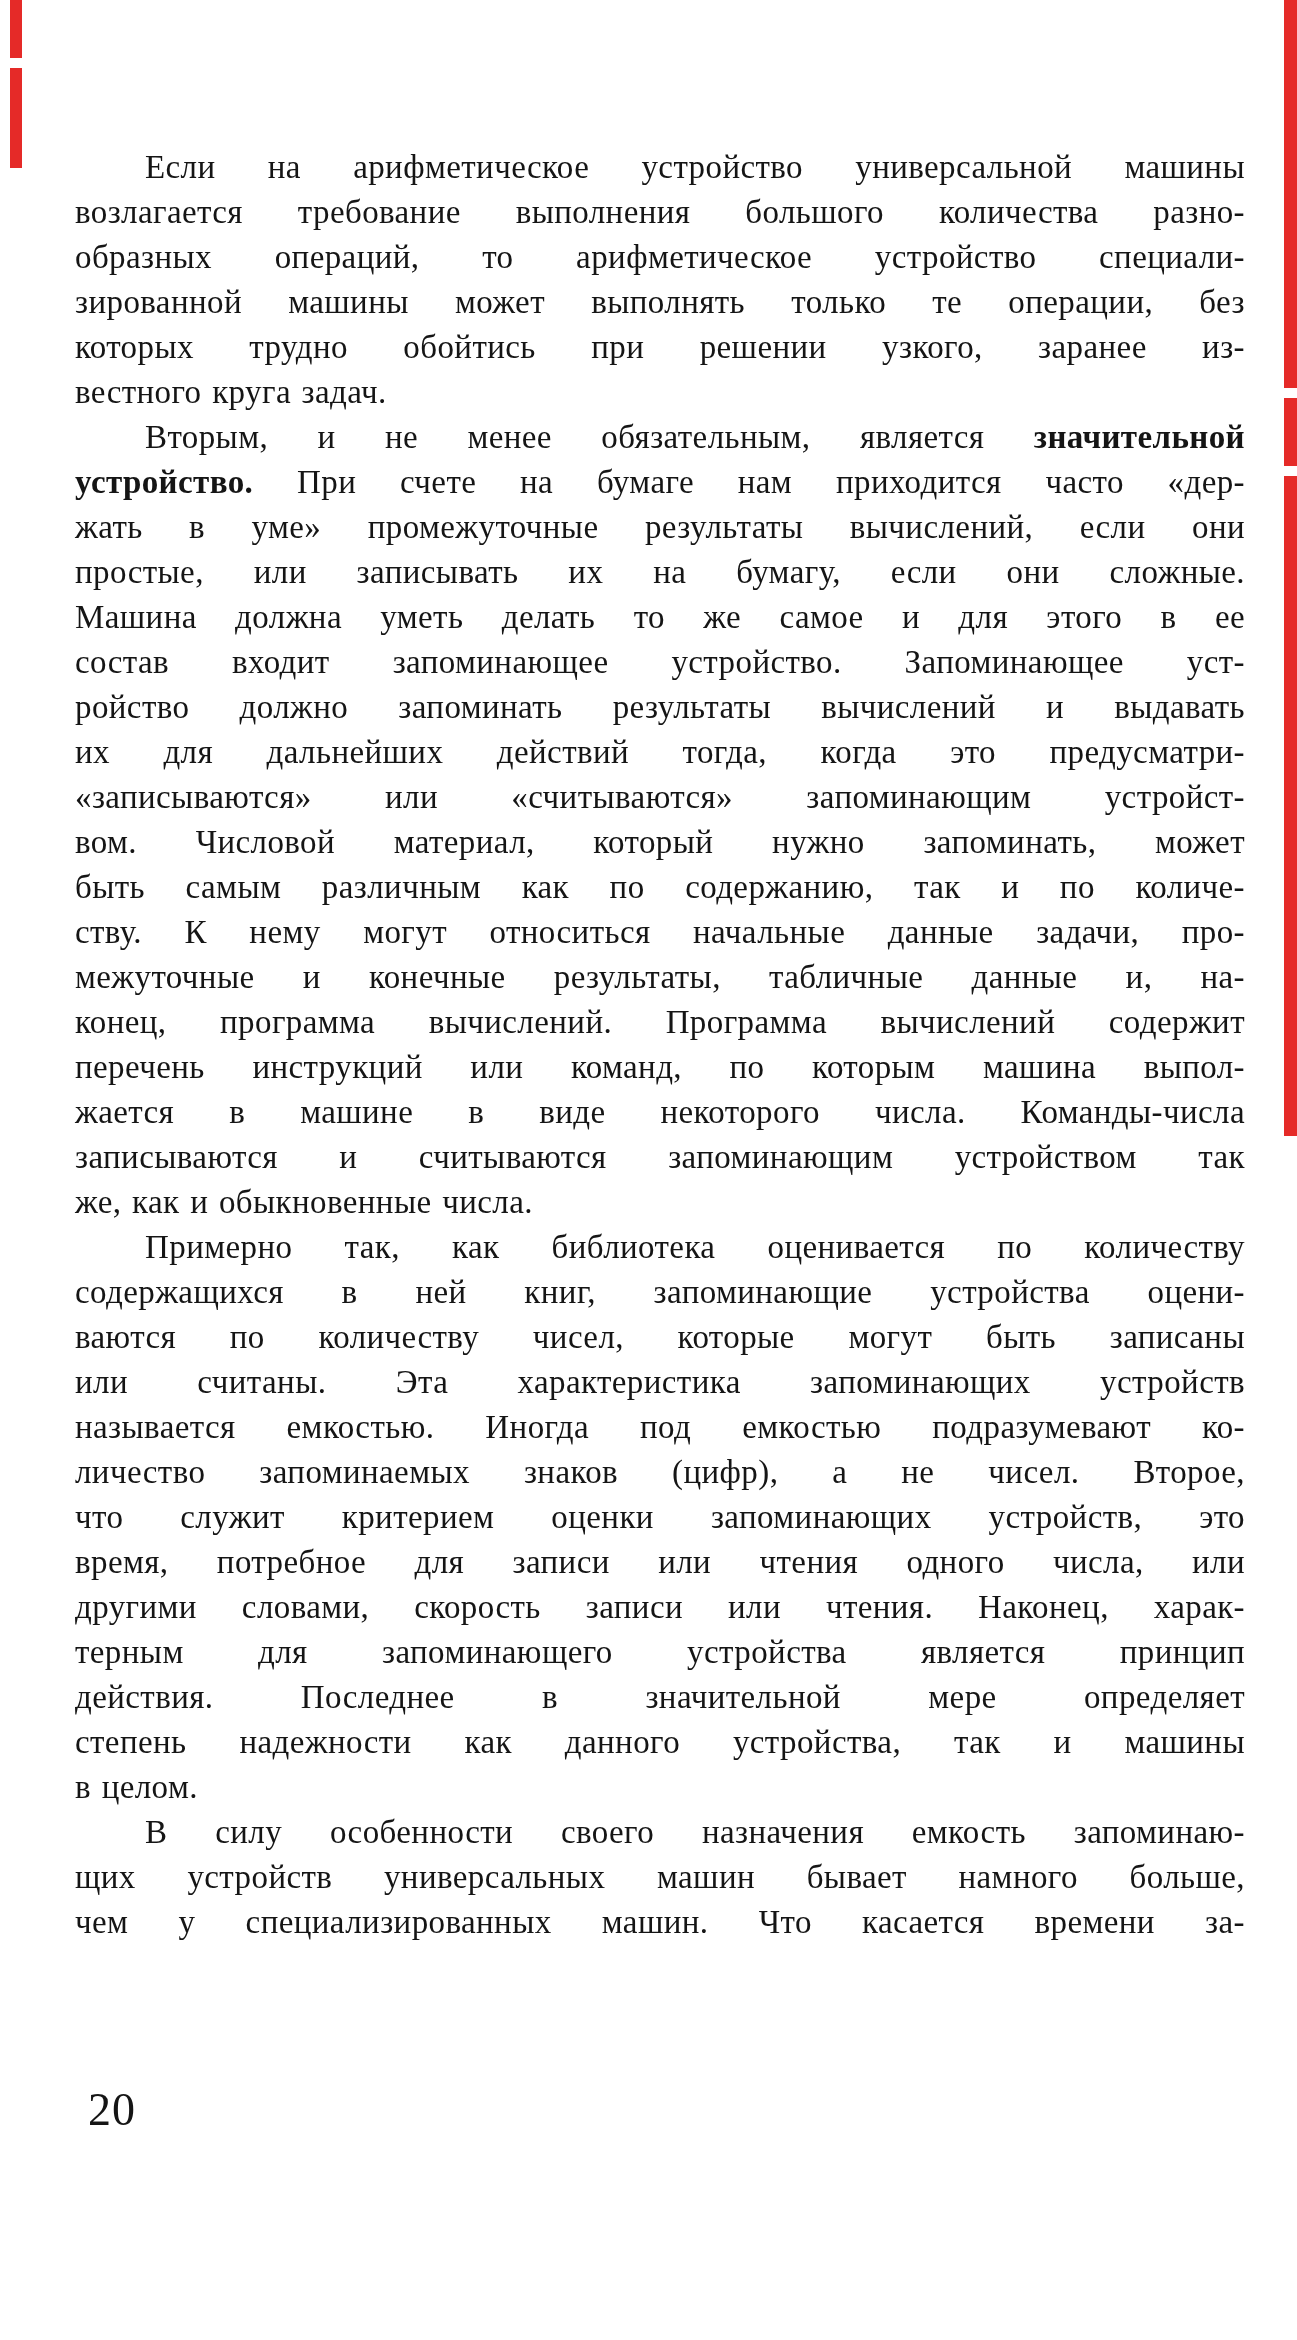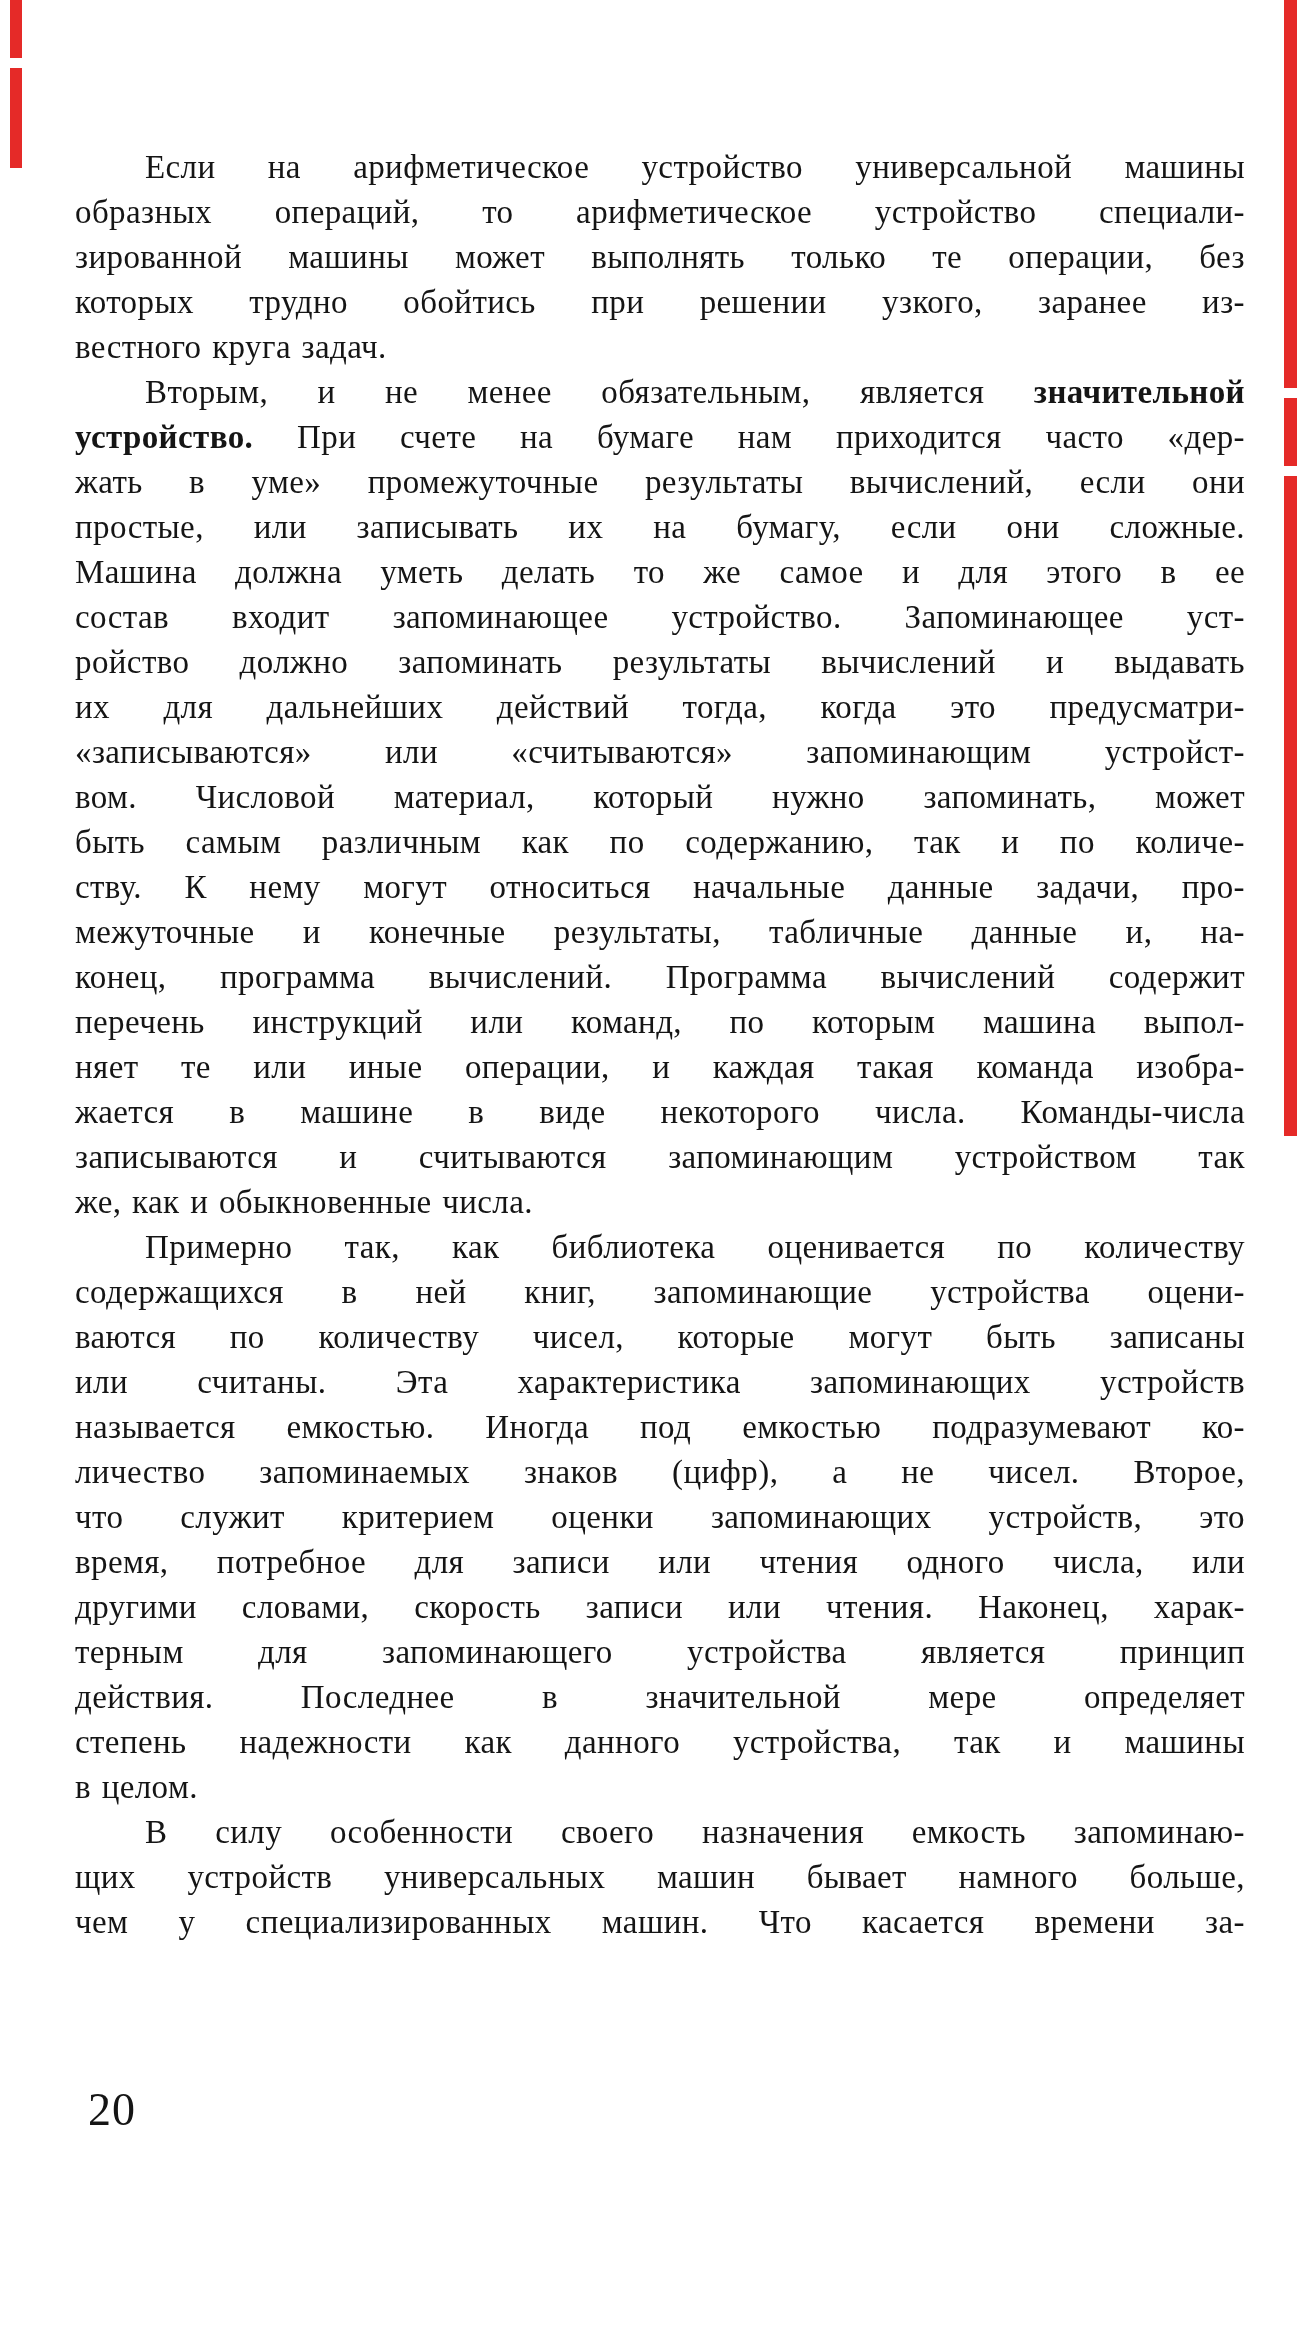--- a/index.html
+++ b/index.html
@@ -53,20 +53,21 @@
       <div class="bar-seg" style="left: 10px; top: 68px; width: 12px; height: 100px; background: rgb(229, 42, 40);"></div>
     </div>
   <div>
       <div class="bar-seg" style="left: 1284px; top: 0px; width: 13px; height: 388px; background: rgb(229, 42, 40);"></div>
       <div class="bar-seg" style="left: 1284px; top: 398px; width: 13px; height: 68px; background: rgb(229, 42, 40);"></div>
       <div class="bar-seg" style="left: 1284px; top: 476px; width: 13px; height: 660px; background: rgb(229, 42, 40);"></div>
     </div>
   <div class="text-block">
       <div class="paragraph">
         <div class="line indent"><span>Если на арифметическое устройство универсальной машины</span></div>
+        <div class="line"><span>возлагается требование выполнения большого количества разно-</span></div>
         <div class="line"><span>образных операций, то арифметическое устройство специали-</span></div>
         <div class="line"><span>зированной машины может выполнять только те операции, без</span></div>
         <div class="line"><span>которых трудно обойтись при решении узкого, заранее из-</span></div>
         <div class="line lastline"><span>вестного круга задач.</span></div>
       </div>
       <div class="paragraph">
         <div class="line indent"><span>Вторым, и не менее обязательным, является </span><b>значительной</b></div>
         <div class="line"><b>устройство.</b><span> При счете на бумаге нам приходится часто «дер-</span></div>
         <div class="line"><span>жать в уме» промежуточные результаты вычислений, если они</span></div>
         <div class="line"><span>простые, или записывать их на бумагу, если они сложные.</span></div>
@@ -74,21 +75,20 @@
         <div class="line"><span>состав входит запоминающее устройство. Запоминающее уст-</span></div>
         <div class="line"><span>ройство должно запоминать результаты вычислений и выдавать</span></div>
         <div class="line"><span>их для дальнейших действий тогда, когда это предусматри-</span></div>
         <div class="line"><span>«записываются» или «считываются» запоминающим устройст-</span></div>
         <div class="line"><span>вом. Числовой материал, который нужно запоминать, может</span></div>
         <div class="line"><span>быть самым различным как по содержанию, так и по количе-</span></div>
         <div class="line"><span>ству. К нему могут относиться начальные данные задачи, про-</span></div>
         <div class="line"><span>межуточные и конечные результаты, табличные данные и, на-</span></div>
         <div class="line"><span>конец, программа вычислений. Программа вычислений содержит</span></div>
         <div class="line"><span>перечень инструкций или команд, по которым машина выпол-</span></div>
-        <div class="line"><span>няет те или иные операции, и каждая такая команда изобра-</span></div>
         <div class="line"><span>жается в машине в виде некоторого числа. Команды-числа</span></div>
         <div class="line"><span>записываются и считываются запоминающим устройством так</span></div>
         <div class="line lastline"><span>же, как и обыкновенные числа.</span></div>
       </div>
       <div class="paragraph">
         <div class="line indent"><span>Примерно так, как библиотека оценивается по количеству</span></div>
         <div class="line"><span>содержащихся в ней книг, запоминающие устройства оцени-</span></div>
         <div class="line"><span>ваются по количеству чисел, которые могут быть записаны</span></div>
         <div class="line"><span>или считаны. Эта характеристика запоминающих устройств</span></div>
         <div class="line"><span>называется емкостью. Иногда под емкостью подразумевают ко-</span></div>

